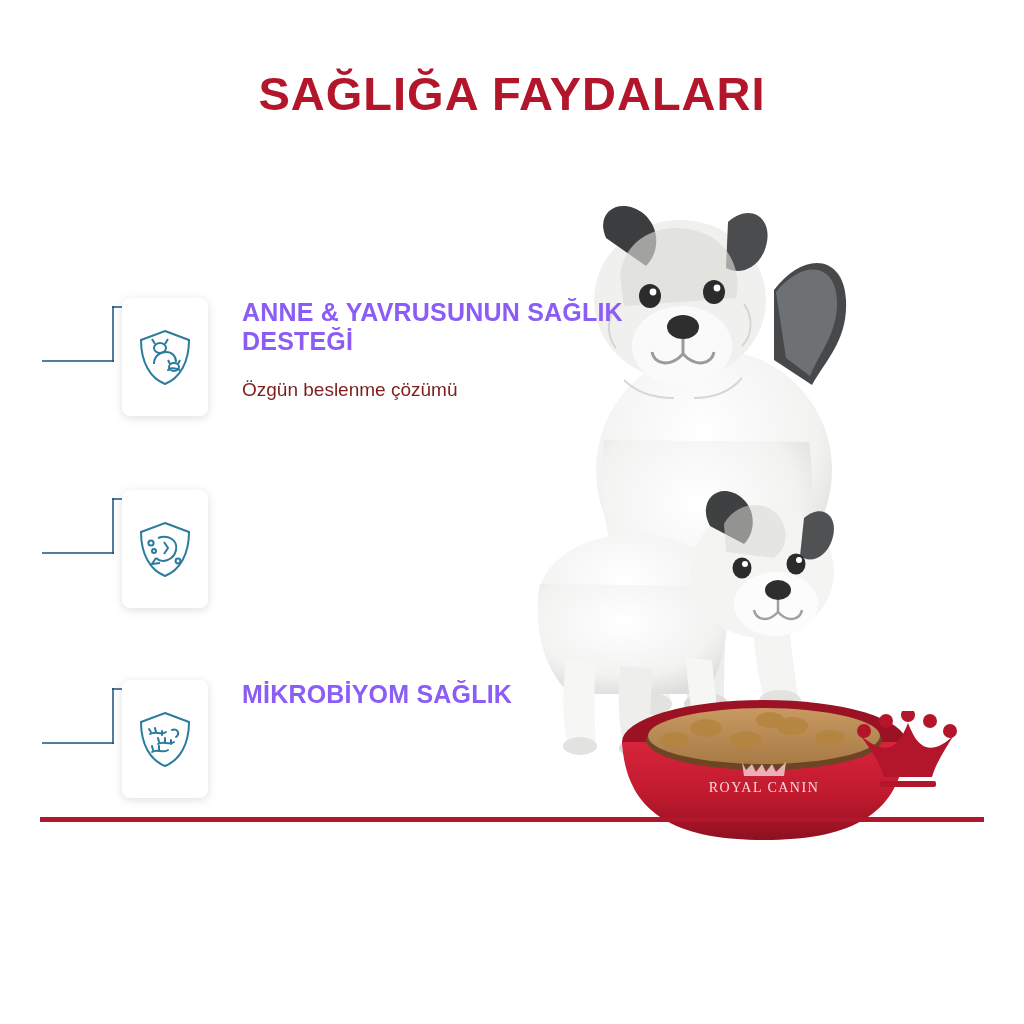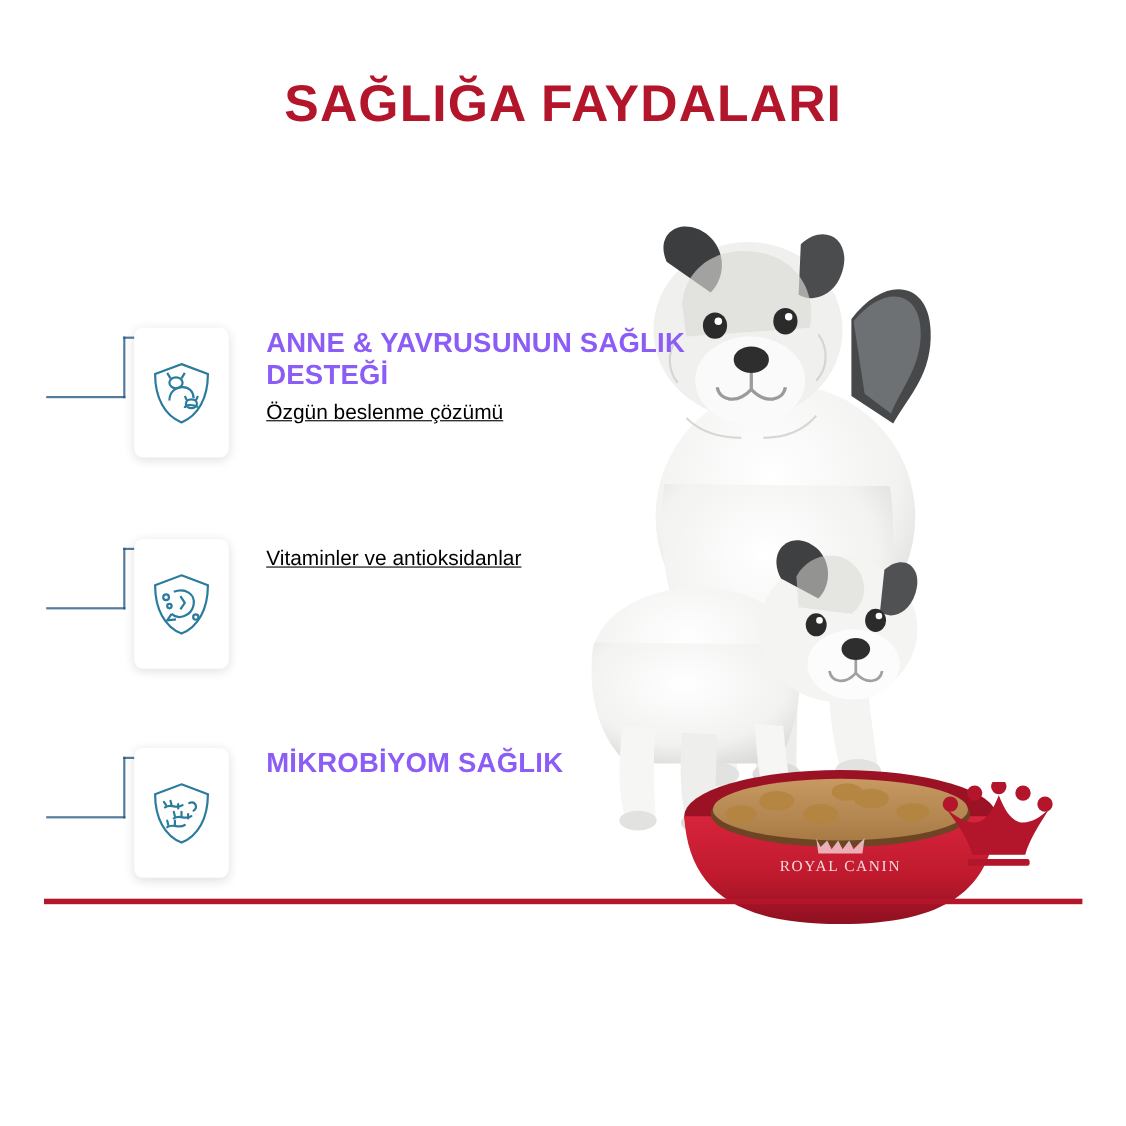--- a/index.html
+++ b/index.html
@@ -112,25 +112,24 @@
     width: 400px;
   }
   .b-title {
     font-size: 25px;
     font-weight: bold;
     line-height: 1.17;
     color: #8b5cf6;
     letter-spacing: .2px;
   }
   .b-sub {
-    margin-top: 7px;
+    margin-top: 21px;
     font-size: 19px;
     line-height: 1.25;
-    color: #000000;
-    text-decoration: underline;
+    color: #7f1d1d;
   }
 
   
   .crown {
     position: absolute;
     right: 64px;
     bottom: 95px;
     width: 110px;
     height: 78px;
   }
@@ -293,21 +292,20 @@
           <path d="M24 20 C 34 16, 44 22, 42 32 C 40 42, 28 46, 22 40" fill="none" stroke="#2a7b9e" stroke-width="2"></path>
           <path d="M22 40 L 18 46 L 26 45" fill="none" stroke="#2a7b9e" stroke-width="2"></path>
           <circle cx="17" cy="25" r="2.6" fill="none" stroke="#2a7b9e" stroke-width="2"></circle>
           <circle cx="20" cy="33" r="2" fill="none" stroke="#2a7b9e" stroke-width="2"></circle>
           <circle cx="44" cy="43" r="2.4" fill="none" stroke="#2a7b9e" stroke-width="2"></circle>
           <path d="M30 24 L 34 30 L 30 36" fill="none" stroke="#2a7b9e" stroke-width="2"></path>
         </svg>
       </span>
     </div>
     <div class="texts">
-      <div class="b-sub">Vitaminler ve antioksidanlar</div>
     </div>
   </div>
 
   <div class="benefit benefit-3">
     <div class="lead-line"></div>
     <div class="lead-corner"></div>
     <div class="lead-top"></div>
     <div class="card">
       <span class="icon-wrap">
         <svg width="62" height="62" viewBox="0 0 62 62" xmlns="http://www.w3.org/2000/svg">

